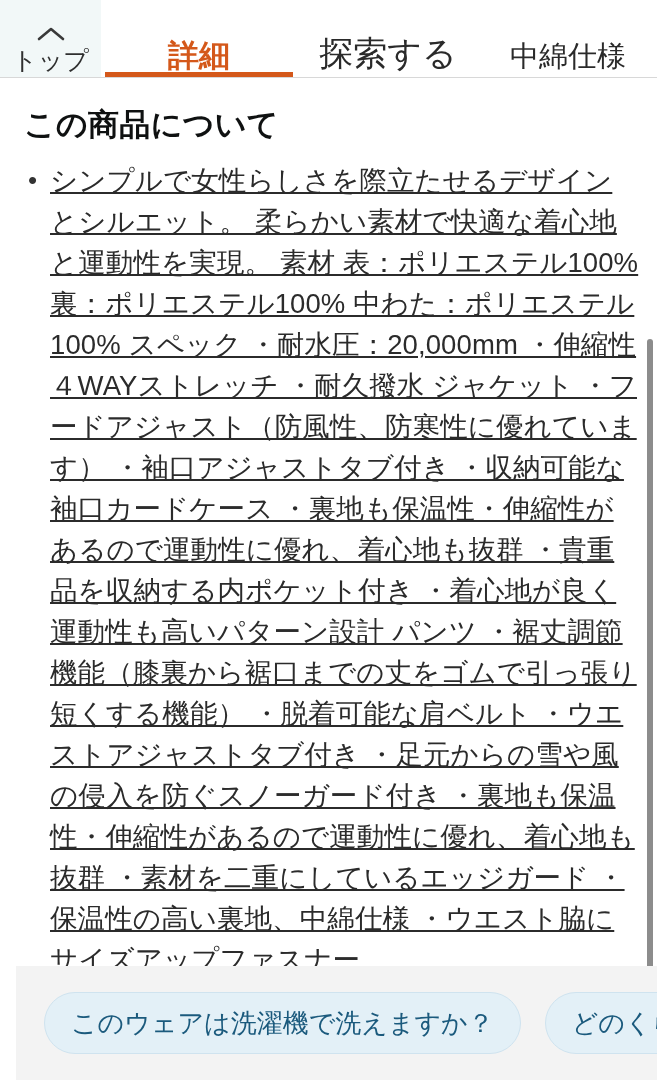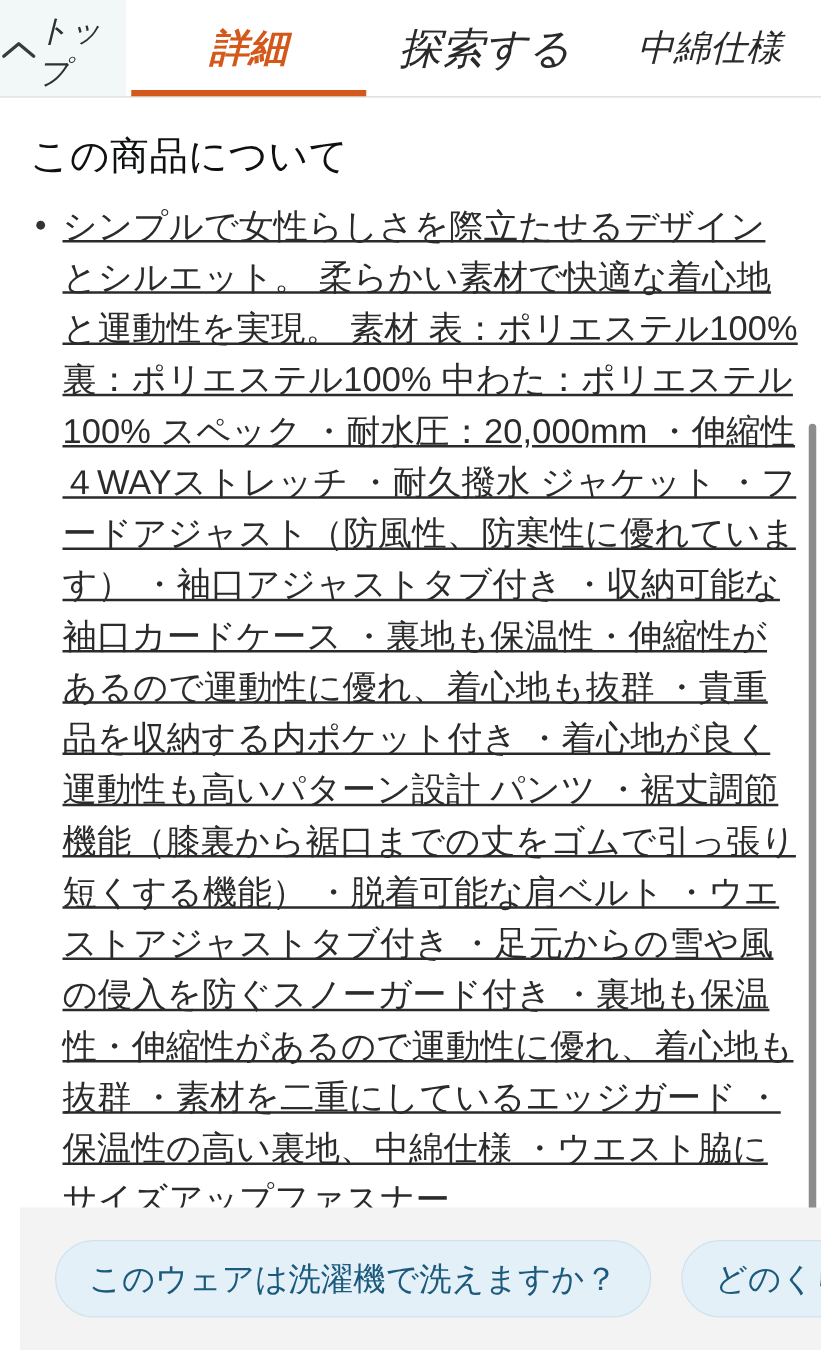--- a/index.html
+++ b/index.html
@@ -20,28 +20,27 @@
     display: flex;
     align-items: stretch;
     height: 78px;
     background: #ffffff;
     border-bottom: 1px solid #d8d8d8;
     box-sizing: border-box;
   }
   .tab {
     flex: 0 0 auto;
     display: flex;
-    flex-direction: row;
-    align-items: center;
-    justify-content: center;
+    flex-direction: column;
+    align-items: center;
+    justify-content: flex-end;
     font-size: 26px;
     color: #2a2a2a;
     box-sizing: border-box;
     position: relative;
-    font-style: italic;
   }
   .tab-top {
     width: 101px;
     background: #f2f8f8;
     padding-top: 4px;
   }
   .tab-top .chev {
     display: block;
     line-height: 1;
     margin-bottom: 2px;
@@ -75,21 +74,21 @@
 
   
   .content {
     padding: 0 18px 0 24px;
     box-sizing: border-box;
     position: relative;
     height: 880px;
   }
   .section-title {
     font-size: 31px;
-    font-weight: normal;
+    font-weight: bold;
     color: #0f1111;
     margin: 26px 0 14px 0;
     letter-spacing: 0.3px;
   }
   .bullet-row {
     display: flex;
     align-items: flex-start;
   }
   .bullet-dot {
     flex: 0 0 auto;

